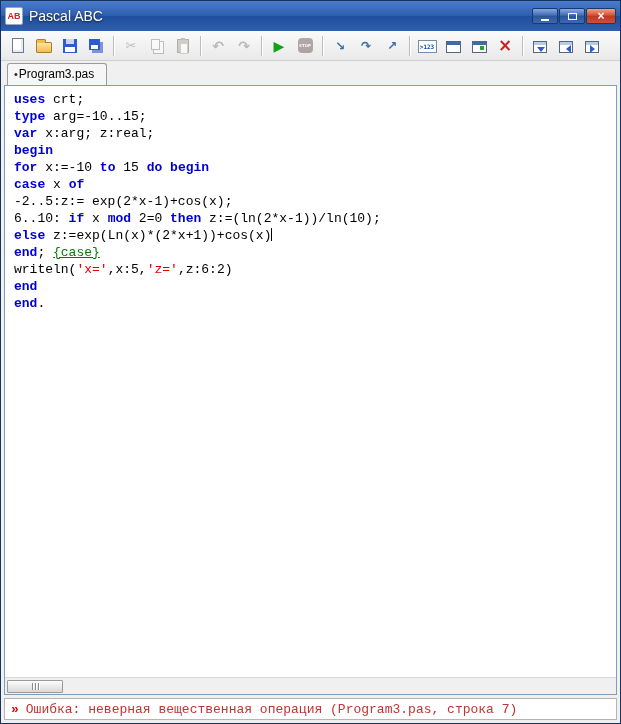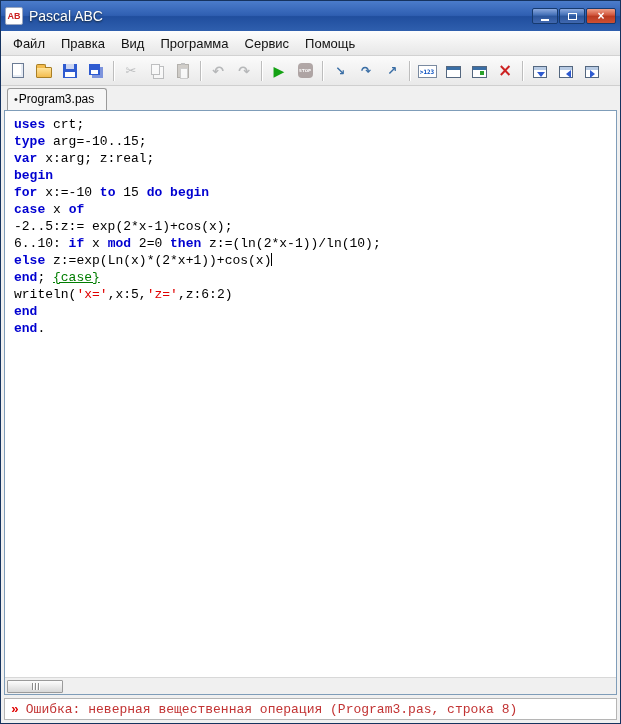--- a/index.html
+++ b/index.html
@@ -170,28 +170,20 @@
         </button>
       <button class="win-btn blue">
           <span class="g-max"></span>
         </button>
       <button class="win-btn red">
           <span class="g-close">×</span>
         </button>
     </div>
   </div>
 
-  <div class="menubar">
-      <span class="menu-item">Файл</span>
-      <span class="menu-item">Правка</span>
-      <span class="menu-item">Вид</span>
-      <span class="menu-item">Программа</span>
-      <span class="menu-item">Сервис</span>
-      <span class="menu-item">Помощь</span>
-    </div>
 
   <div class="toolbar">
       <button class="tbtn">
         <span class="ic ic-page"></span>
       </button>
       <button class="tbtn">
         <span class="ic ic-folder"></span>
       </button>
       <button class="tbtn">
         <span class="ic ic-floppy"></span>
@@ -271,16 +263,16 @@
       <div class="hthumb">
         <span class="grip"></span>
         <span class="grip"></span>
         <span class="grip"></span>
       </div>
     </div>
   </div>
 
   <div class="statusbar">
     <span class="status-marker">»</span>
-    <span class="status-text">Ошибка: неверная вещественная операция (Program3.pas, строка 8)</span>
+    <span class="status-text">Ошибка: неверная вещественная операция (Program3.pas, строка 7)</span>
   </div>
 
 </div>
 
 </body></html>

